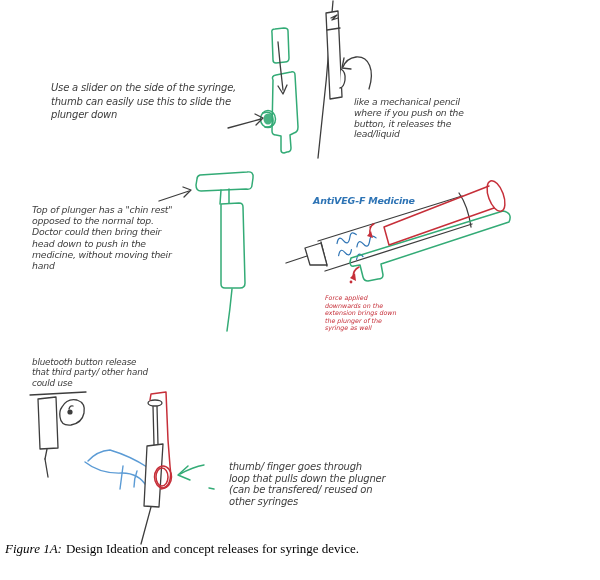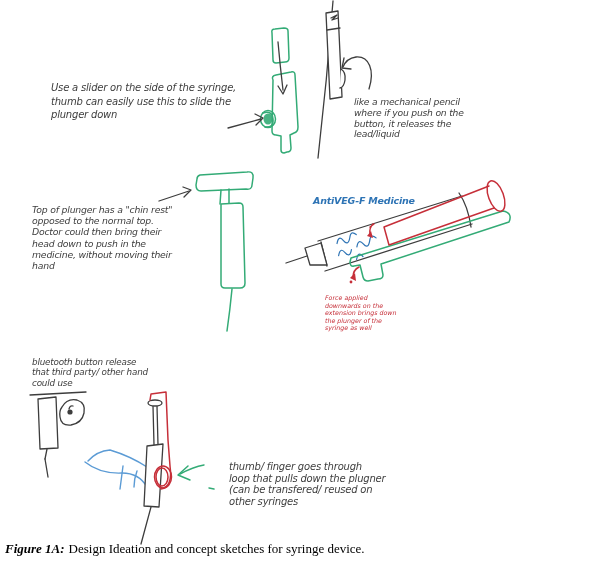--- a/index.html
+++ b/index.html
@@ -24,21 +24,21 @@
   #slider-note{left:51px;top:81px;font-size:10px;line-height:13.5px;}
   #pencil-note{left:354px;top:97px;font-size:9.2px;line-height:10.8px;}
   #chin-note{left:32px;top:204px;font-size:9.3px;line-height:11.2px;}
   #medicine-label{left:313px;top:195px;font-size:9.5px;font-weight:bold;color:var(--text-blue);font-style:italic;}
   #exterior-note{left:463px;top:246px;font-size:8.8px;line-height:10.6px;color:var(--text-green);}
   #force-note{left:325px;top:294px;font-size:6.3px;line-height:7.6px;color:var(--red);letter-spacing:0;}
   #bluetooth-note{left:32px;top:357px;font-size:8.8px;line-height:10.4px;}
   #loop-note{left:229px;top:461px;font-size:10px;line-height:11.6px;}
   .caption{position:absolute;left:5px;top:541px;font-family:"Liberation Serif",serif;
            font-size:13px;color:#000;}
-  .caption .cap-label{font-weight:bold;font-style:italic;margin-right:4px;}
+  .caption .cap-label{font-weight:normal;font-style:italic;margin-right:4px;}
 </style>
 </head>
 <body>
 
 <div class="page">
 
   <svg class="canvas" width="600" height="580" viewBox="0 0 600 580">
 
     <g>
       <path class="g f" d="M272,33 Q271,29 275,29 L284,28 Q288,28 288,31 L289,58 Q289,62 285,62 L276,63 Q273,63 273,60 Z"></path>
@@ -146,15 +146,15 @@
 syringe as well</div>
   <div class="note" id="bluetooth-note">bluetooth button release
 that third party/ other hand
 could use</div>
   <div class="note" id="loop-note">thumb/ finger goes through
 loop that pulls down the plugner
 (can be transfered/ reused on
 other syringes</div>
 
   <div class="caption">
-    <span class="cap-label">Figure 1A:</span><span>Design Ideation and concept sketches for syringe device.</span>
+    <span class="cap-label">Figure 1A:</span><span>Design Ideation and concept releases for syringe device.</span>
   </div>
 </div>
 
 </body></html>

